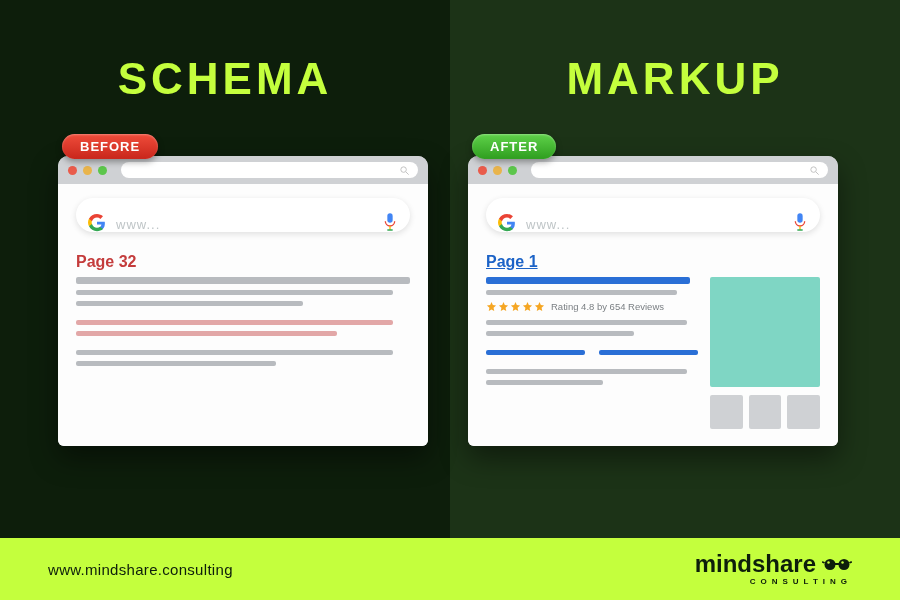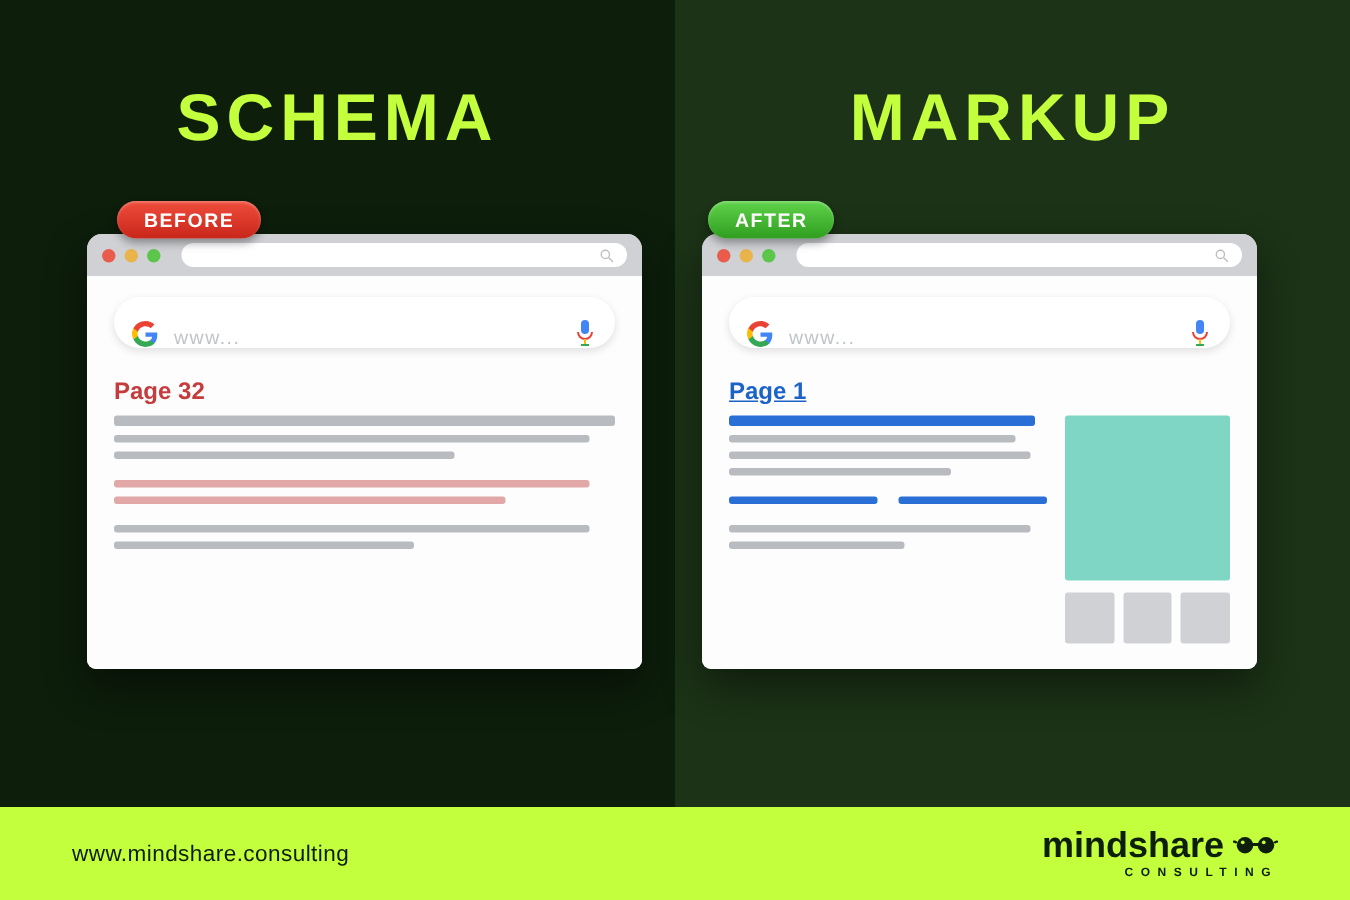--- a/index.html
+++ b/index.html
@@ -7,21 +7,21 @@
   .canvas { width: 900px; height: 600px; position: relative; display: flex; flex-direction: column; }
   .main { flex: 1; display: flex; position: relative; }
   .half { flex: 1; position: relative; }
   .half-left { background: #0d1e0b; }
   .half-right { background: #1c3317; }
   .title-row { position: absolute; top: 54px; left: 0; width: 100%; display: flex; z-index: 5; }
   .title-half { flex: 1; text-align: center; }
   .title-word { font-size: 44px; font-weight: 900; letter-spacing: 4px; color: #c4ff3d; }
 
   .badge { position: absolute; top: 134px; z-index: 10; padding: 5px 18px; border-radius: 14px; font-size: 13px; font-weight: 800; color: #fff; letter-spacing: 1px; box-shadow: 0 3px 6px rgba(0,0,0,0.35), inset 0 1px 2px rgba(255,255,255,0.3); }
-  .badge-before { left: 78px; background: linear-gradient(#ef4d3b,#c9261b); }
+  .badge-before { left: 62px; background: linear-gradient(#ef4d3b,#c9261b); }
   .badge-after { left: 472px; background: linear-gradient(#5fd24a,#2f9e1f); }
 
   .browser { position: absolute; top: 156px; width: 370px; height: 290px; background: #cfd1d4; border-radius: 10px 10px 6px 6px; box-shadow: 0 12px 28px rgba(0,0,0,0.45); overflow: hidden; }
   .browser-left { left: 58px; }
   .browser-right { left: 468px; }
   .titlebar { height: 28px; background: #cfd1d4; display: flex; align-items: center; padding: 0 10px; gap: 6px; }
   .dot { width: 9px; height: 9px; border-radius: 50%; }
   .dot-r { background: #e95c4b; }
   .dot-y { background: #e9b44b; }
   .dot-g { background: #5cc64b; }
@@ -171,20 +171,40 @@
                 <line x1="12" y1="21" x2="12" y2="27" stroke="#FBBC05" stroke-width="2"></line>
                 <line x1="8" y1="27" x2="16" y2="27" stroke="#34A853" stroke-width="2"></line>
               </svg>
           </span>
         </div>
         <div class="page-label lbl-blue">Page 1</div>
         <div class="after-body">
           <div class="after-left">
             <div class="bar b-line" style="width:96%"></div>
             <div class="bar bar-thin g-line" style="width:90%"></div>
+            <div class="rating-row">
+              <span class="stars">
+                <svg viewBox="0 0 24 24">
+                    <path fill="#f5a623" d="M12 2l2.9 6.9L22 10l-5.5 4.8L18 22l-6-3.6L6 22l1.5-7.2L2 10l7.1-1.1z"></path>
+                  </svg>
+                <svg viewBox="0 0 24 24">
+                    <path fill="#f5a623" d="M12 2l2.9 6.9L22 10l-5.5 4.8L18 22l-6-3.6L6 22l1.5-7.2L2 10l7.1-1.1z"></path>
+                  </svg>
+                <svg viewBox="0 0 24 24">
+                    <path fill="#f5a623" d="M12 2l2.9 6.9L22 10l-5.5 4.8L18 22l-6-3.6L6 22l1.5-7.2L2 10l7.1-1.1z"></path>
+                  </svg>
+                <svg viewBox="0 0 24 24">
+                    <path fill="#f5a623" d="M12 2l2.9 6.9L22 10l-5.5 4.8L18 22l-6-3.6L6 22l1.5-7.2L2 10l7.1-1.1z"></path>
+                  </svg>
+                <svg viewBox="0 0 24 24">
+                    <path fill="#f5a623" d="M12 2l2.9 6.9L22 10l-5.5 4.8L18 22l-6-3.6L6 22l1.5-7.2L2 10l7.1-1.1z"></path>
+                  </svg>
+              </span>
+              <span class="rating-text">Rating 4.8 by 654 Reviews</span>
+            </div>
             <div class="bar bar-thin g-line" style="width:95%"></div>
             <div class="bar bar-thin g-line" style="width:70%"></div>
             <div class="spacer"></div>
             <div style="display:flex; gap:14px;">
               <div class="bar bar-thin b-line" style="flex:1"></div>
               <div class="bar bar-thin b-line" style="flex:1"></div>
             </div>
             <div class="spacer"></div>
             <div class="bar bar-thin g-line" style="width:95%"></div>
             <div class="bar bar-thin g-line" style="width:55%"></div>

